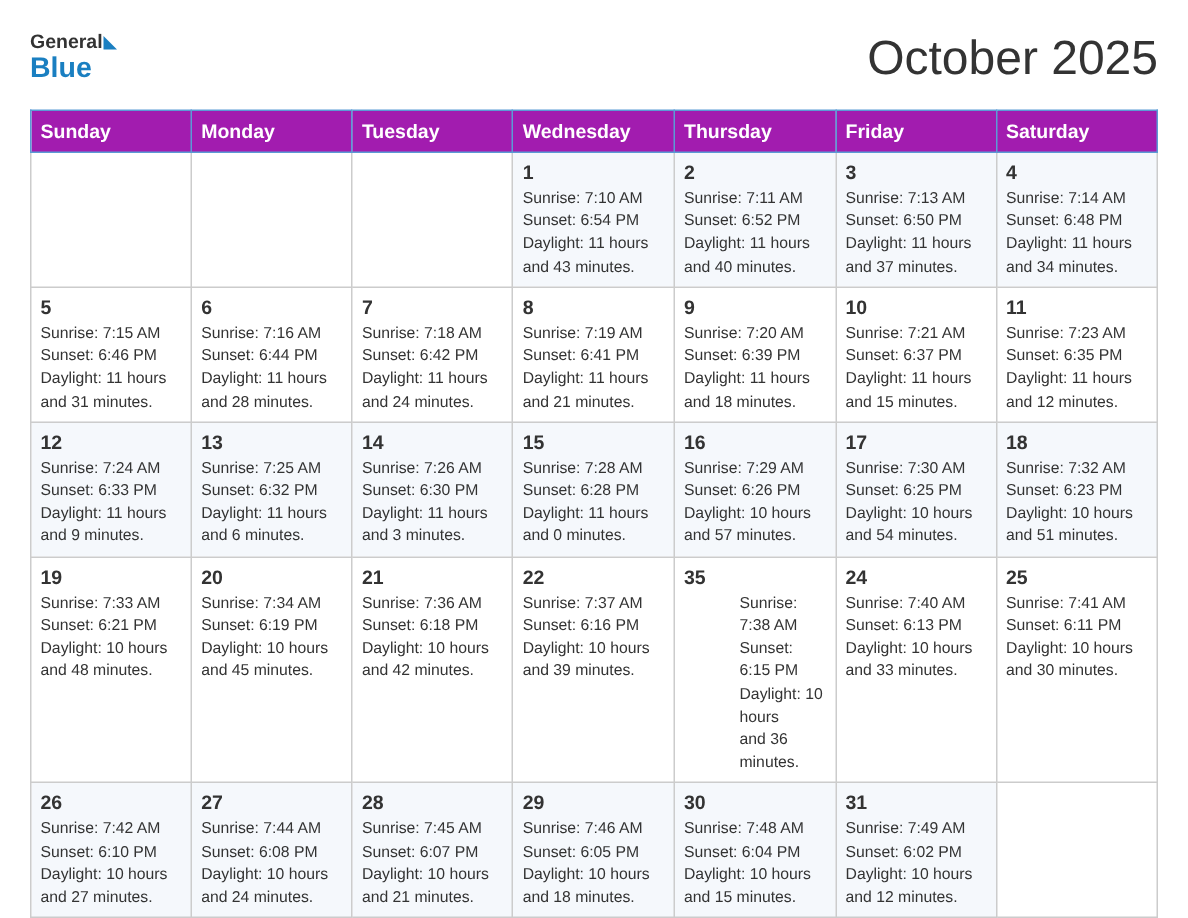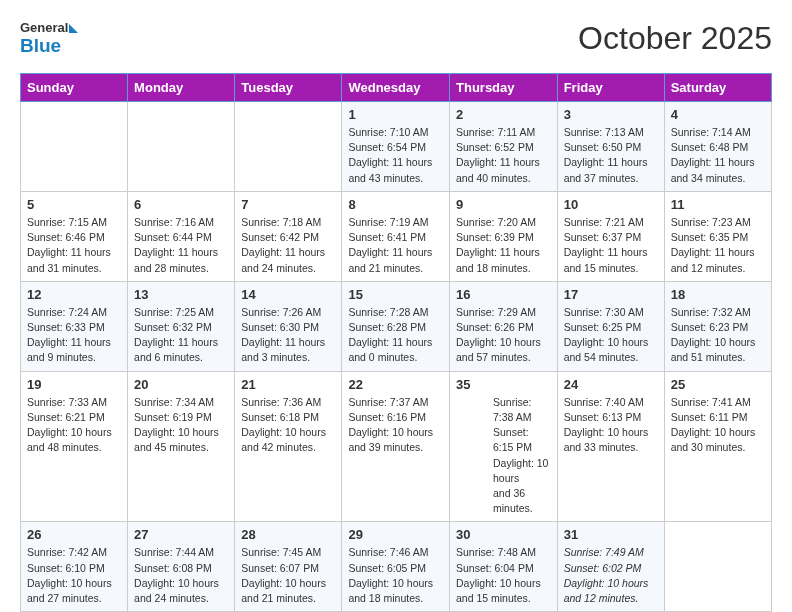--- a/index.html
+++ b/index.html
@@ -348,21 +348,21 @@
         </td>
         <td>
           <div class="day-number">30</div>
           <div class="day-info" style="white-space: pre-line;">Sunrise: 7:48 AM
 Sunset: 6:04 PM
 Daylight: 10 hours
 and 15 minutes.</div>
         </td>
         <td>
           <div class="day-number">31</div>
-          <div class="day-info" style="white-space: pre-line; font-style: italic;">Sunrise: 7:49 AM
+          <div class="day-info" style="white-space: pre-line;">Sunrise: 7:49 AM
 Sunset: 6:02 PM
 Daylight: 10 hours
 and 12 minutes.</div>
         </td>
         <td class="empty-cell"></td>
       </tr>
     </tbody>
 </table>
 
 </body></html>

